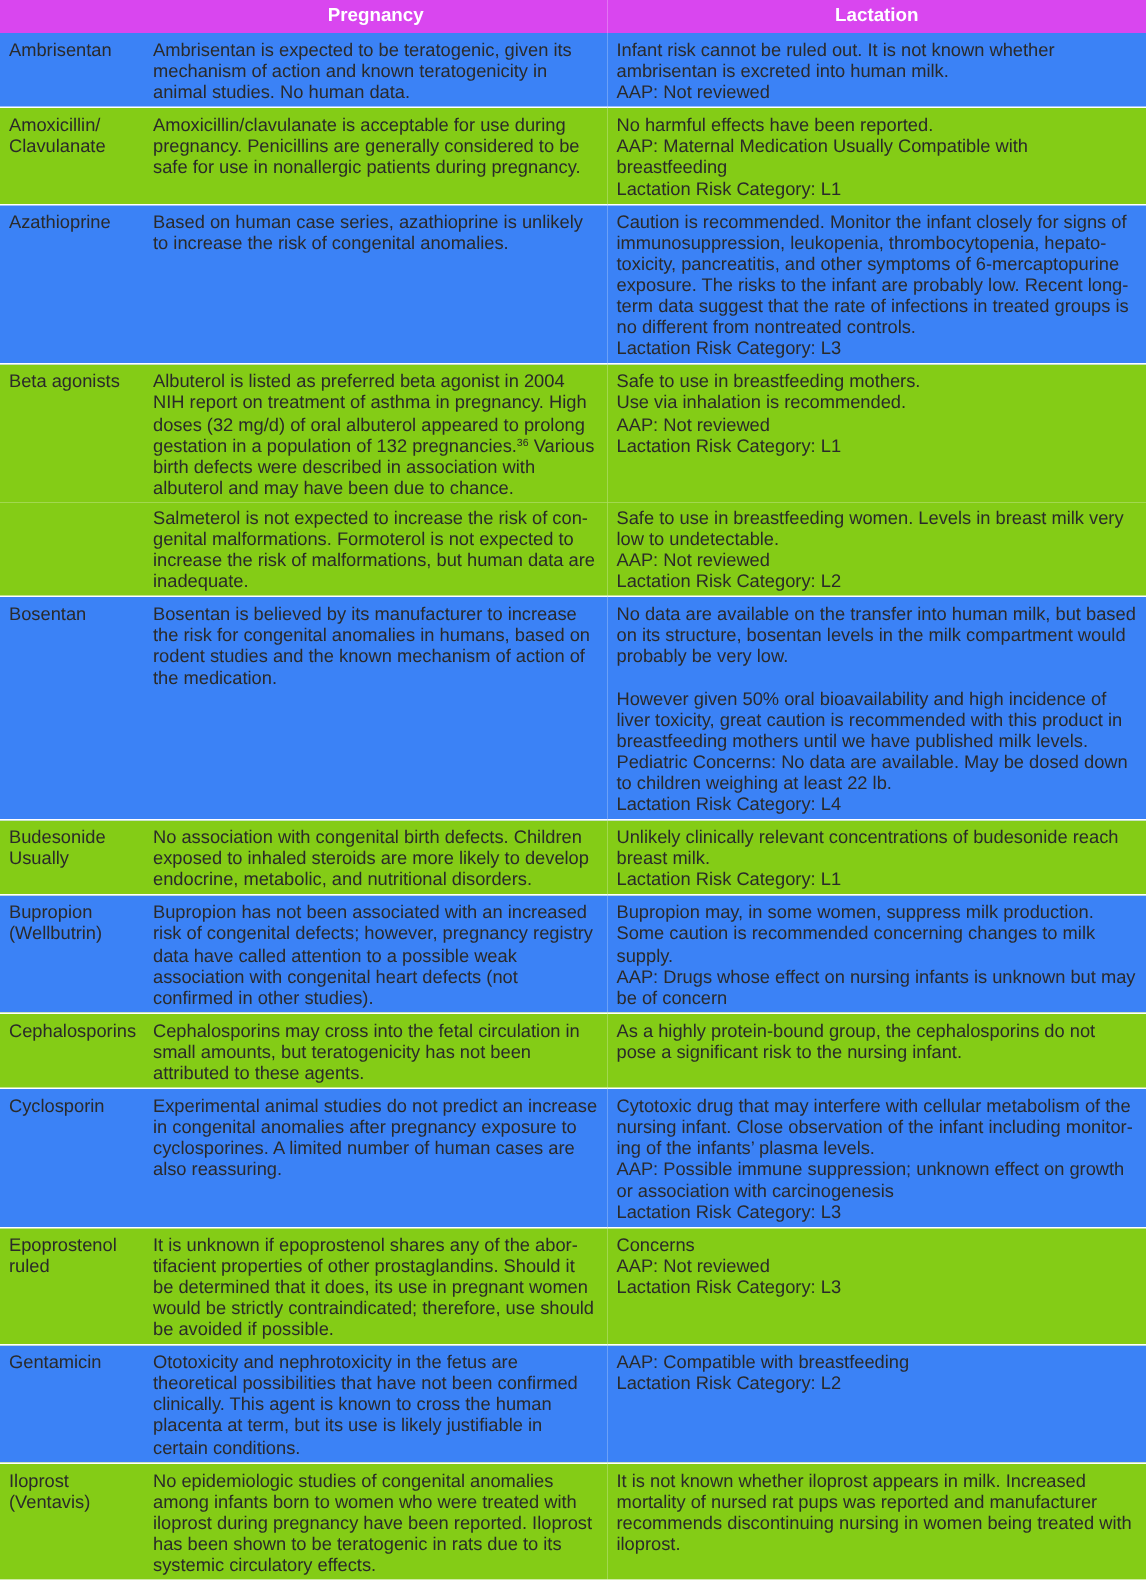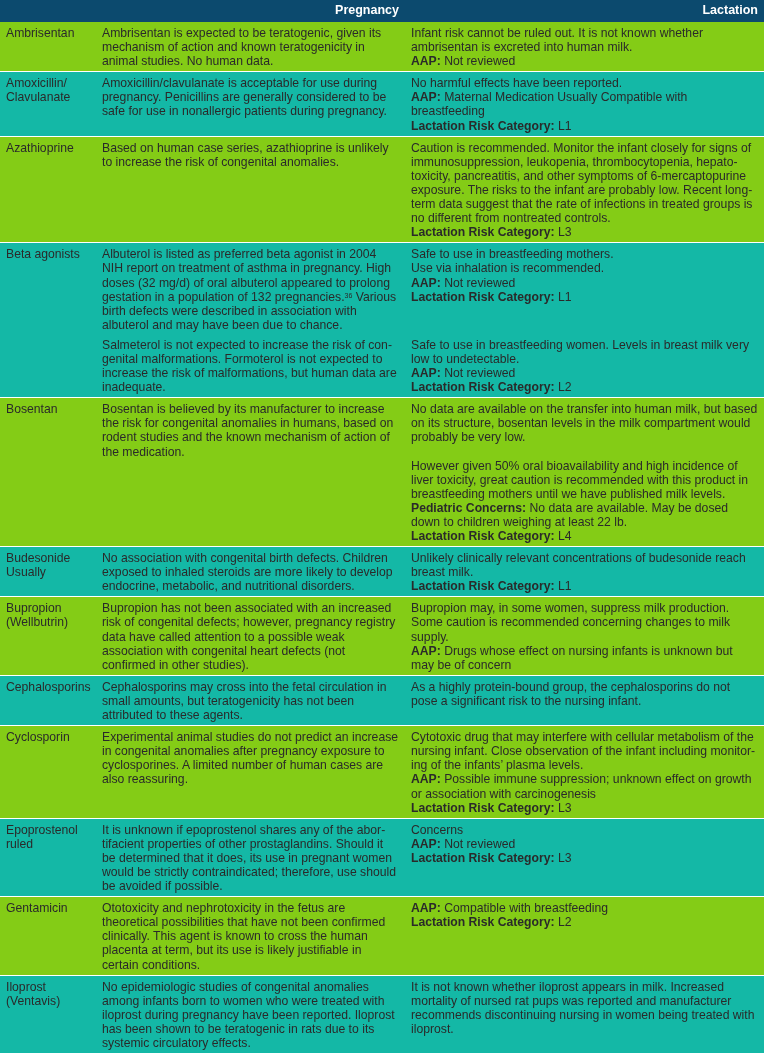--- a/index.html
+++ b/index.html
@@ -2,32 +2,32 @@
 <html><head>
 <meta charset="utf-8">
 <style>
   html, body { margin: 0; padding: 0; background: #ffffff; }
   body { width: 764px; height: 1053px; overflow: hidden; font-family: "Liberation Sans", sans-serif; color: #2a2a2a; }
   table { border-collapse: collapse; width: 764px; table-layout: fixed; }
   col.c1 { width: 96px; }
   col.c2 { width: 309px; }
   col.c3 { width: 359px; }
   thead th {
-    background: #0c4a6e; color: #ffffff; font-weight: bold; text-align: right;
+    background: #d946ef; color: #ffffff; font-weight: bold; text-align: center;
     font-size: 12.5px; padding: 3px 6px 4px 6px; height: 15px; line-height: 15px;
   }
   tbody td {
     vertical-align: top; font-size: 12.2px; line-height: 14.1px;
     padding: 4px 6px 3px 6px; border-bottom: 1px solid #ffffff;
   }
-  tbody tr.light td { background: #84cc16; }
-  tbody tr.dark td { background: #14b8a6; }
+  tbody tr.light td { background: #3b82f6; }
+  tbody tr.dark td { background: #84cc16; }
   tbody tr.sub td.cell-preg, tbody tr.sub td.cell-lact { padding-top: 3px; }
   tbody tr.first-sub td { border-bottom: none; }
-  .lbl { font-weight: bold; }
+  .lbl { font-weight: normal; }
   .para { display: block; }
   .para + .para { margin-top: 14px; }
   .sup { font-size: 7px; vertical-align: top; position: relative; top: -1px; }
 </style>
 </head>
 <body>
 
 <table>
   <colgroup>
       <col class="c1">

